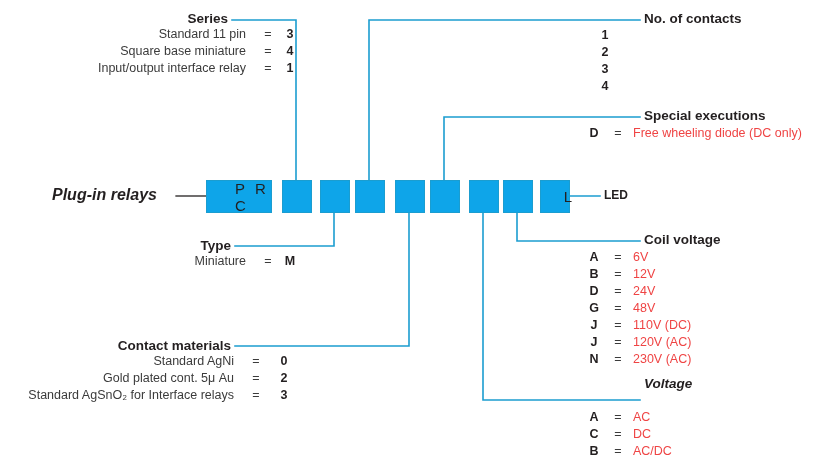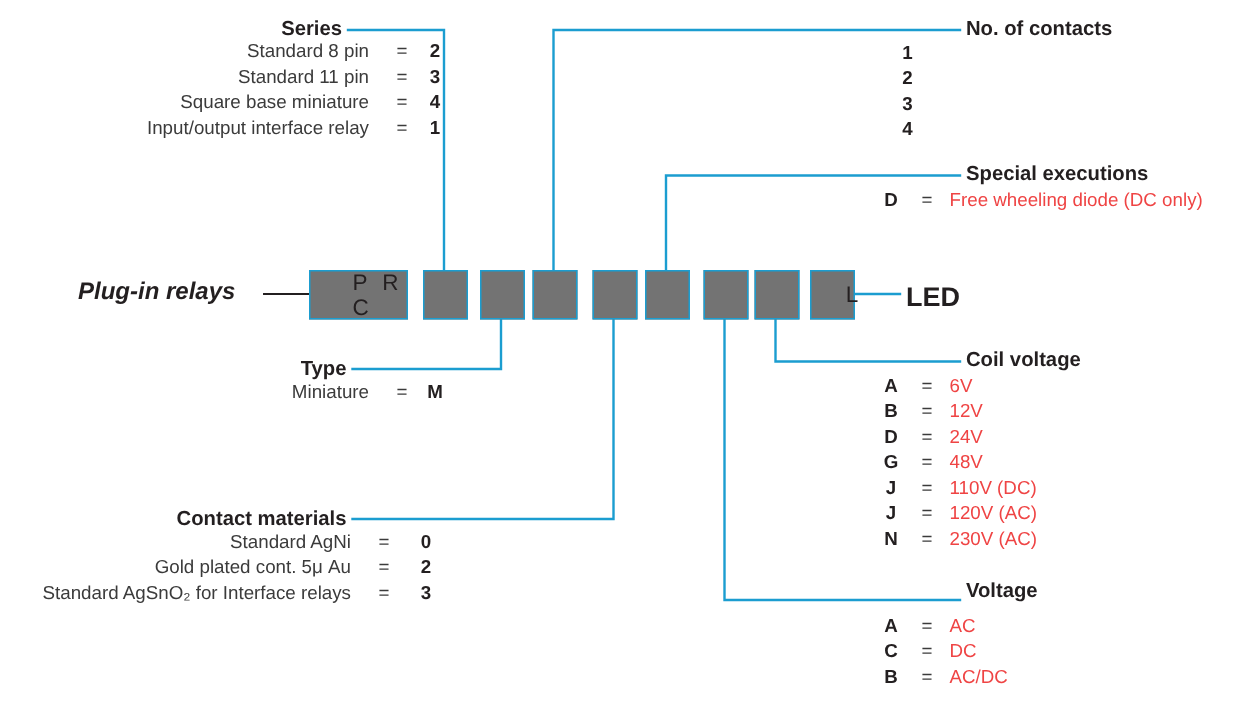--- a/index.html
+++ b/index.html
@@ -19,21 +19,21 @@
     position: absolute;
     left: 0; top: 0;
     width: 822px;
     height: 476px;
     pointer-events: none;
   }
   .blk {
     position: absolute;
     box-sizing: border-box;
     border: 1.5px solid #1b9dd0;
-    background: #737373;
+    background: #0ea5e9;
     display: flex;
     align-items: center;
     justify-content: center;
     font-size: 15px;
     color: #231f20;
     letter-spacing: 2px;
     padding-left: 28px;
   }
   .blk.code {
     letter-spacing: 3px;
@@ -70,21 +70,21 @@
     vertical-align: baseline;
     color: #3b3b3b;
   }
   .rows td.desc-r { text-align: right; padding-right: 7px; }
   .rows td.eq { text-align: center; width: 16px; color: #3b3b3b; padding: 0 7px; }
   .rows td.code-c { text-align: center; font-weight: bold; color: #231f20; width: 14px; }
   .rows td.val { text-align: left; color: #ef4444; padding-left: 0; }
   .rows td.single { text-align: center; font-weight: bold; color: #231f20; }
   .led-label {
     position: absolute;
-    font-size: 18px;
+    font-size: 12px;
     font-weight: bold;
     color: #231f20;
   }
 </style>
 </head>
 <body>
 
 <div id="page">
 
   <svg class="wires" viewBox="0 0 822 476">
@@ -124,25 +124,20 @@
   <div class="blk" style="left:469px; top:180px; width:28px; height:33px;"></div>
   <div class="blk" style="left:503px; top:180px; width:28px; height:33px;"></div>
   <div class="blk" style="left:540px; top:180px; width:26px; height:33px;">L</div>
 
   <div class="led-label" style="left:604px; top:188px;">LED</div>
 
   <div class="grp-title r" style="left:0px; top:11px; width:228px;">Series</div>
   <div class="rows" style="left:0px; top:27px; width:297px;">
     <table style="margin-left:auto;">
       <tbody>
-          <tr>
-        <td class="desc-r">Standard 8 pin</td>
-        <td class="eq">=</td>
-        <td class="code-c">2</td>
-      </tr>
       <tr>
         <td class="desc-r">Standard 11 pin</td>
         <td class="eq">=</td>
         <td class="code-c">3</td>
       </tr>
       <tr>
         <td class="desc-r">Square base miniature</td>
         <td class="eq">=</td>
         <td class="code-c">4</td>
       </tr>
@@ -260,21 +255,21 @@
       </tr>
       <tr>
         <td class="desc-r">Standard AgSnO₂ for Interface relays</td>
         <td class="eq">=</td>
         <td class="code-c">3</td>
       </tr>
     </tbody>
       </table>
   </div>
 
-  <div class="grp-title" style="left:644px; top:386px;">Voltage</div>
+  <div class="grp-title" style="left:644px; top:376px;font-style:italic;">Voltage</div>
   <div class="rows" style="left:585px; top:410px;">
     <table>
       <tbody>
           <tr>
         <td class="code-c" style="width:18px;">A</td>
         <td class="eq">=</td>
         <td class="val">AC</td>
       </tr>
       <tr>
         <td class="code-c">C</td>

